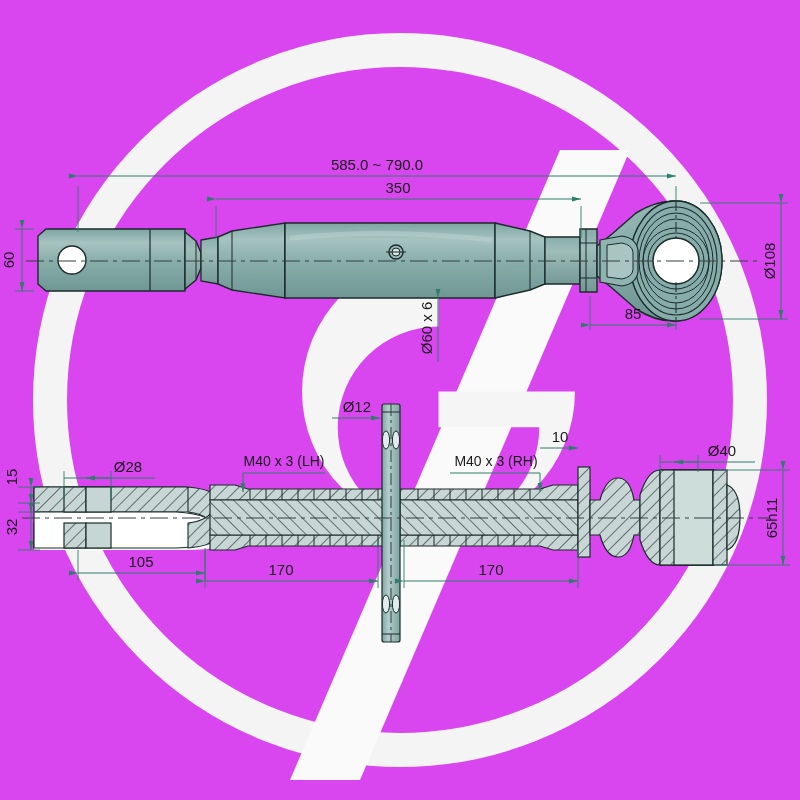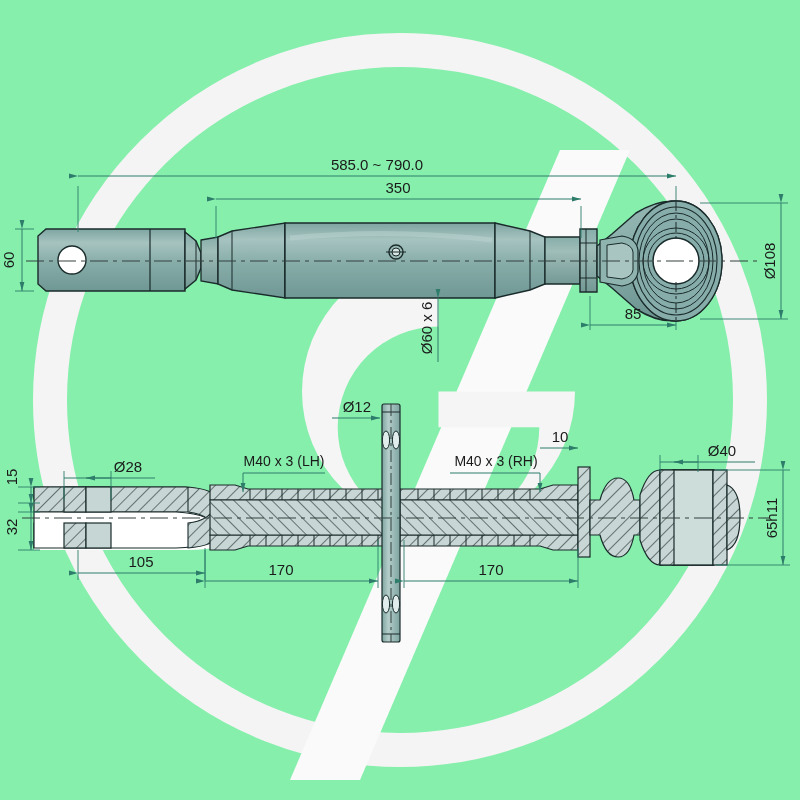--- a/index.html
+++ b/index.html
@@ -1,19 +1,19 @@
 <!DOCTYPE html>
 <html><head>
 <meta charset="utf-8">
 <title>Technical Drawing</title>
 <style>
   html,body{margin:0;padding:0;background:#ffffff;}
   body{width:800px;height:800px;overflow:hidden;
        font-family:"Liberation Sans", sans-serif;}
-  #stage{position:relative;width:800px;height:800px;background:#86efac;}
+  #stage{position:relative;width:800px;height:800px;background:#d946ef;}
   #stage svg{display:block;}
   .dimtxt{font-family:"Liberation Sans", sans-serif;font-size:15px;fill:#1a1a1a;}
   .dimtxt-sm{font-family:"Liberation Sans", sans-serif;font-size:14px;fill:#1a1a1a;}
 </style>
 </head>
 <body>
 
 <div id="stage">
 <svg width="800" height="800" viewBox="0 0 800 800" xmlns="http://www.w3.org/2000/svg">
 

